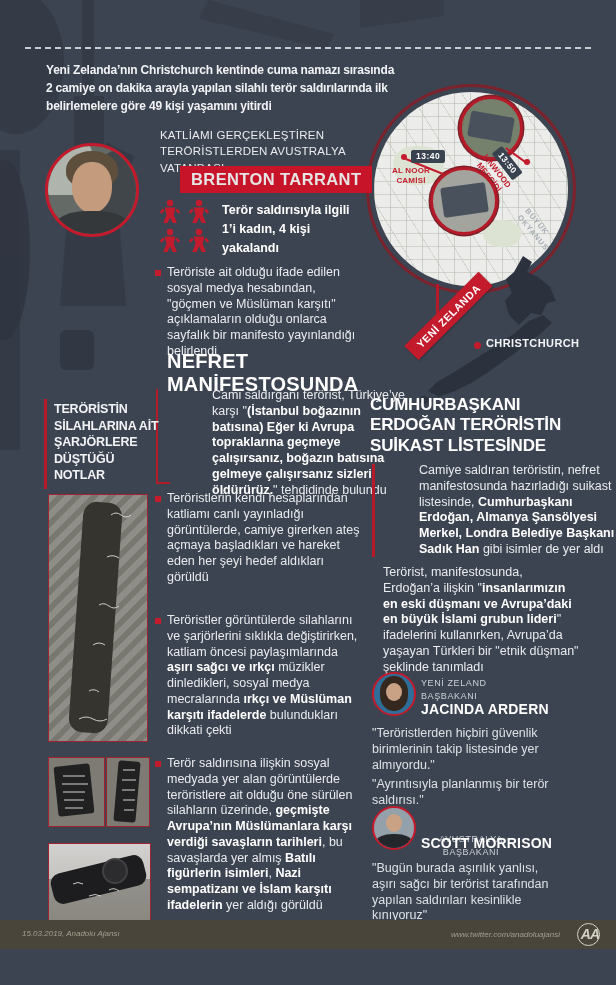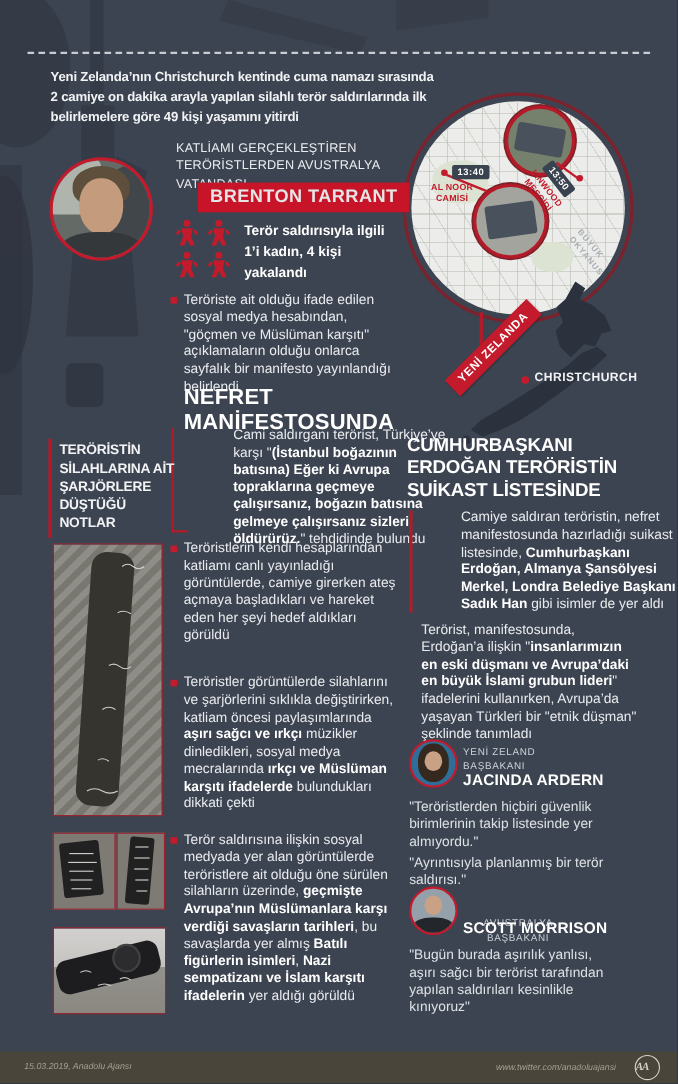--- a/index.html
+++ b/index.html
@@ -101,26 +101,26 @@
   .av-ardern{background:#2f6e99;}
   .av-hair{position:absolute;left:14%;top:6%;width:72%;height:86%;background:#35291f;border-radius:46%;}
   .av-face{position:absolute;left:30%;top:22%;width:40%;height:46%;background:#c9a184;border-radius:50%;}
   .av-morrison{background:#94a1ab;}
   .av-suit{position:absolute;left:4%;bottom:-8%;width:92%;height:42%;background:#23262b;border-radius:45% 45% 0 0;}
   .role{position:absolute;left:421px;width:100px;color:#ccd1d7;font-size:9px;
         letter-spacing:.6px;line-height:1.4;}
   .pname{position:absolute;left:421px;color:#fff;font-weight:bold;font-size:14px;letter-spacing:.2px;}
 
   
-  .footer{position:absolute;left:0;top:956px;width:616px;height:29px;background:#49453a;}
+  .footer{position:absolute;left:0;top:920px;width:616px;height:29px;background:#49453a;}
   .f-date{position:absolute;left:22px;top:9px;color:#a49f90;font-size:8px;font-style:italic;}
   .f-url{position:absolute;right:56px;top:10px;color:#a49f90;font-size:8px;font-style:italic;}
   .f-logo{position:absolute;right:16px;top:3px;width:21px;height:21px;border:1.5px solid #d5d2c6;
-          border-radius:50%;color:#d5d2c6;font-weight:bold;font-style:italic;font-size:10px;
-          text-align:left;line-height:21px;letter-spacing:-1px;font-family:Liberation Serif, serif;}
+          border-radius:50%;color:#d5d2c6;font-weight:bold;font-style:italic;font-size:14px;
+          text-align:right;line-height:21px;letter-spacing:-1px;}
 </style>
 </head>
 <body>
 
 <div class="canvas">
 
   <svg class="abs" style="left:0;top:0;" width="616" height="985" viewBox="0 0 616 985">
     <g fill="#343b46">
       <ellipse cx="16" cy="62" rx="48" ry="72"></ellipse>
       <rect x="82" y="0" width="12" height="100"></rect>

